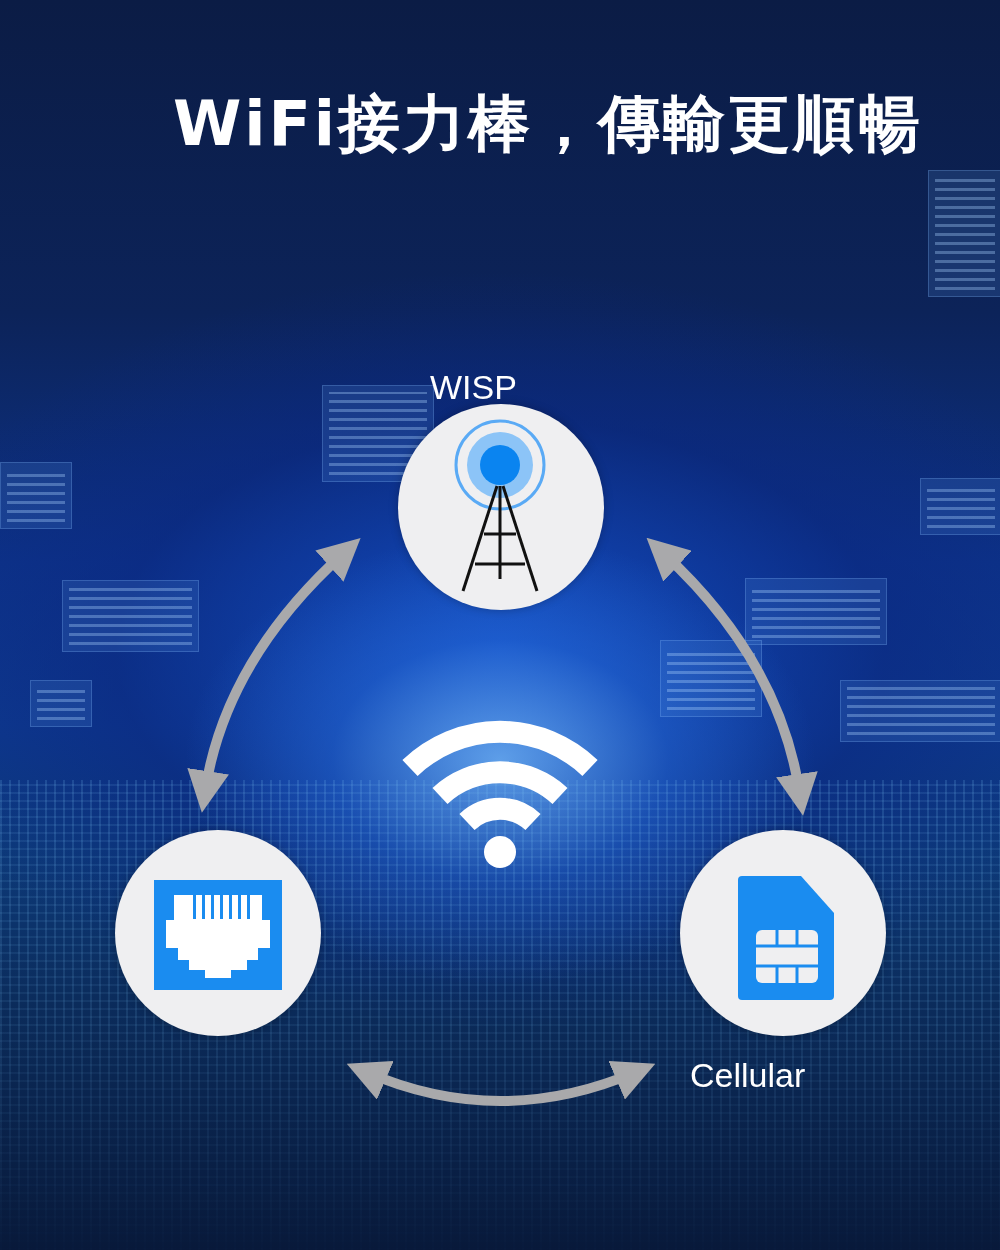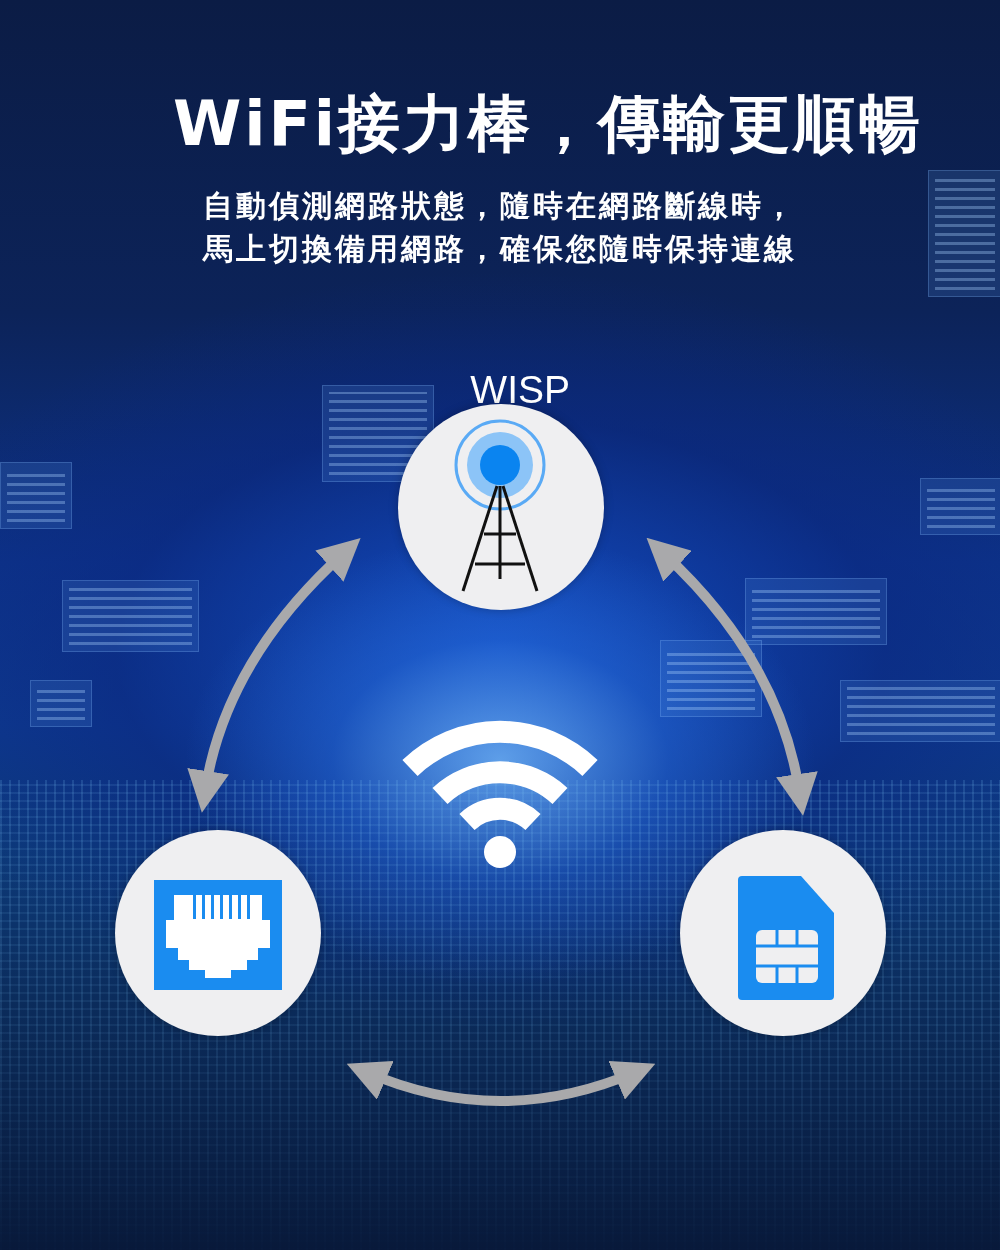--- a/index.html
+++ b/index.html
@@ -28,21 +28,21 @@
   }
   .subtitle {
     position:absolute; left:0; top:184px; width:1000px; text-align:center;
     color:#ffffff; font-size:30px; font-weight:bold; line-height:43px; letter-spacing:3px;
   }
 
   .node-circle {
     position:absolute; width:206px; height:206px; border-radius:50%;
     background:#efeff1; box-shadow:0 0 10px rgba(0,0,0,0.25);
   }
-  .node-label { position:absolute; color:#ffffff; font-size:39px; font-family:"Liberation Sans", sans-serif; text-align:right; }
+  .node-label { position:absolute; color:#ffffff; font-size:34px; font-family:"Liberation Sans", sans-serif; text-align:left; }
 
   svg.abs { position:absolute; left:0; top:0; }
 </style>
 </head>
 <body>
 
 <div class="stage">
 
   <div class="grid"></div>
   <div class="panel" style="left:322px;top:385px;width:110px;height:95px;">
@@ -67,24 +67,20 @@
       <div class="dots"></div>
     </div>
   <div class="panel" style="left:30px;top:680px;width:60px;height:45px;">
       <div class="dots"></div>
     </div>
   <div class="panel" style="left:840px;top:680px;width:160px;height:60px;">
       <div class="dots"></div>
     </div>
 
   <div class="title">WiFi接力棒，傳輸更順暢</div>
-  <div class="subtitle">
-    <div>自動偵測網路狀態，隨時在網路斷線時，</div>
-    <div>馬上切換備用網路，確保您隨時保持連線</div>
-  </div>
 
   <svg class="abs" width="1000" height="1250">
     <defs>
       <marker id="ah" viewBox="0 0 10 10" refX="5" refY="5" markerWidth="4.2" markerHeight="4.2" orient="auto-start-reverse">
         <path d="M0,0 L10,5 L0,10 Z" fill="#a9a9ab"></path>
       </marker>
     </defs>
     <path d="M345,552 Q225,660 205,792" fill="none" stroke="#a9a9ab" stroke-width="10" stroke-linecap="round" marker-start="url(#ah)" marker-end="url(#ah)"></path>
     <path d="M662,552 Q780,660 800,795" fill="none" stroke="#a9a9ab" stroke-width="10" stroke-linecap="round" marker-start="url(#ah)" marker-end="url(#ah)"></path>
     <path d="M366,1072 Q500,1130 636,1072" fill="none" stroke="#a9a9ab" stroke-width="10" stroke-linecap="round" marker-start="url(#ah)" marker-end="url(#ah)"></path>
@@ -138,14 +134,15 @@
       <g stroke="#1a8cf0" stroke-width="3">
         <line x1="76" y1="116" x2="138" y2="116"></line>
         <line x1="76" y1="136" x2="138" y2="136"></line>
         <line x1="97" y1="100" x2="97" y2="116"></line>
         <line x1="117" y1="100" x2="117" y2="116"></line>
         <line x1="97" y1="136" x2="97" y2="153"></line>
         <line x1="117" y1="136" x2="117" y2="153"></line>
       </g>
     </svg>
   </div>
+  <div class="node-label" style="left:690px;top:1056px;width:180px;">Cellular</div>
 
 </div>
 
 </body></html>

